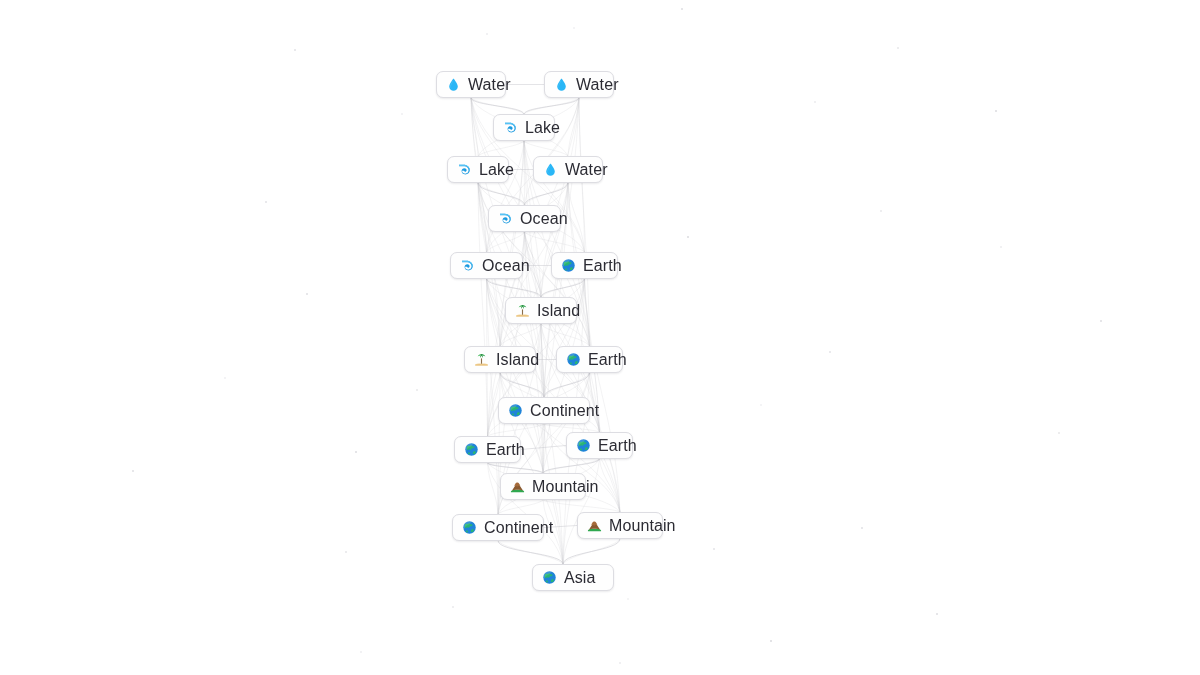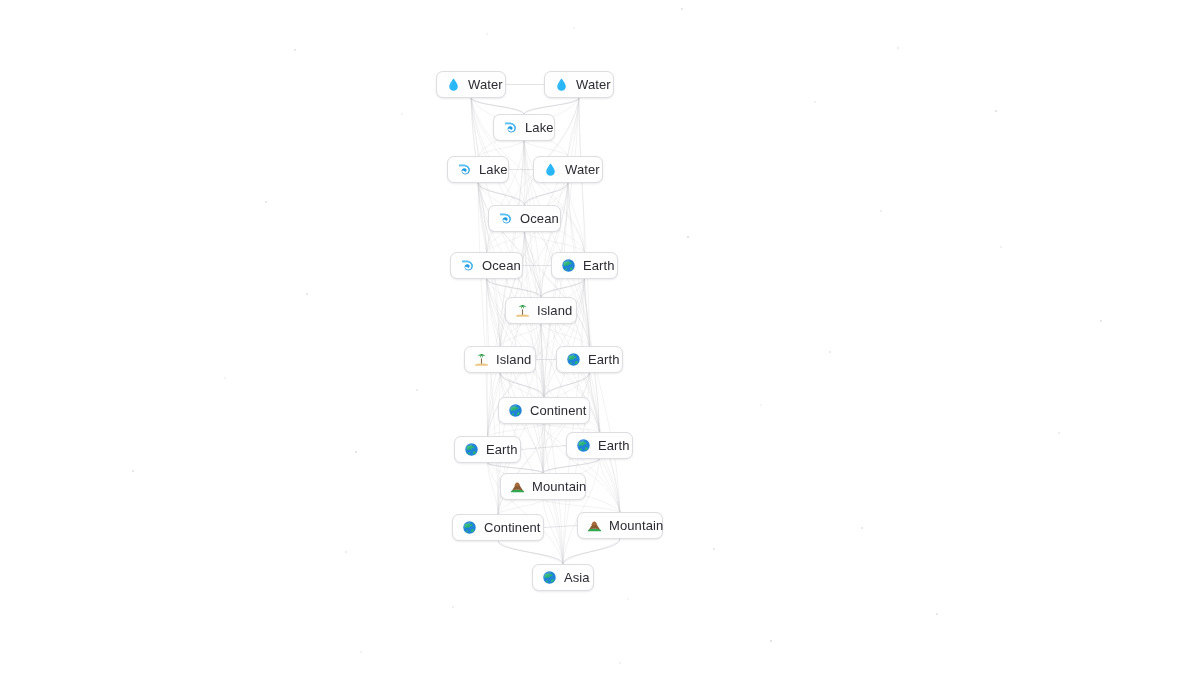--- a/index.html
+++ b/index.html
@@ -67,21 +67,21 @@
     background: #fefefe;
     border: 1px solid #dddde2;
     border-radius: 7px;
     box-shadow: 0 1px 2px rgba(20,20,40,0.09), 0 0 0 0.5px rgba(255,255,255,0.6) inset;
     white-space: nowrap;
     cursor: pointer;
     user-select: none;
   }
 
   .node .label {
-    font-size: 13px;
+    font-size: 16px;
     color: #2b2b33;
     line-height: 1;
     letter-spacing: 0.1px;
   }
 
   .node .icon {
     width: 15px;
     height: 15px;
     flex: 0 0 15px;
     display: block;
@@ -447,21 +447,21 @@
         <span class="icon">
           <svg viewBox="0 0 24 24">
             <path d="M1.5 19.5c1.8-1.4 4.6-2.2 7.3-2.2h6.4c2.7 0 5.5.8 7.3 2.2v1.6H1.5z" fill="#2fa84f"></path>
             <path d="M3 18.6 9.7 8.2c1-1.6 3.4-1.6 4.5 0l6.8 10.4c-1.8-.9-4.2-1.3-6.8-1.3H9.7c-2.6 0-5 .4-6.7 1.3z" fill="#8a5a30"></path>
             <path d="M12 5.4c.9 0 1.8.5 2.2 1.3L16.9 11c-1-.8-2.2-.7-3.1-.1-.8.6-1.4 1.5-2.3 1.5-1 0-1.6-1-2.5-1.5-.8-.5-1.9-.4-2.7.3l2.8-4.4c.4-.9 1.3-1.4 2.2-1.4z" fill="#a46a39"></path>
             <path d="M9.5 7.2c.7-1.1 1.8-1.8 2.5-1.8-1 .1-1.9.6-2.3 1.4L7 11.2c.5-.5 1.1-.8 1.6-.8z" fill="#b87c46"></path>
           </svg>
         </span>
         <span class="label">Mountain</span>
       </div>
-      <div class="node" style="left: 532px; top: 564px; width: 62px;">
+      <div class="node" style="left: 532px; top: 564px; width: 82px;">
         <span class="icon">
           <svg viewBox="0 0 24 24">
             <circle cx="12" cy="12" r="10" fill="#1f84d8"></circle>
             <path d="M5.1 6.2c1.3-.5 2.6.4 3.8.1 1.1-.3 2.1-1.4 3.3-1 .8.3.7 1.4 1.5 1.8.9.4 1.8-.5 2.6 0 .8.5.3 1.8-.4 2.3-.9.6-2.2.1-3.1.6-.9.5-.7 2-1.7 2.3-1 .3-1.8-.9-2.8-.8-1 .1-1.6 1.4-2.6 1.3-1-.1-1.4-1.5-1.4-2.6 0-1.5.3-3.2.8-4z" fill="#2ab573"></path>
             <path d="M16.1 14.6c.9-.4 2 .2 2.5 1 .5.8.2 2-.5 2.6-.9.7-2.2 1.3-3.2.9-.9-.4-.9-1.8-.5-2.7.3-.9 1-1.5 1.7-1.8z" fill="#2ab573"></path>
             <path d="M7.6 16.6c.7-.2 1.4.4 1.7 1.1.3.8 0 1.8-.7 2.1-.8.4-1.8-.1-2.2-.9-.3-.8 0-1.9 1.2-2.3z" fill="#2ab573"></path>
             <path d="M12 2a10 10 0 0 0-7.9 16.1C3 16.4 3.4 13.6 5 11.3 7.3 8 11.6 7.6 13.6 5.1 14.6 3.8 13.9 2.6 12 2z" fill="#ffffff" opacity="0.12"></path>
           </svg>
         </span>
         <span class="label">Asia</span>

